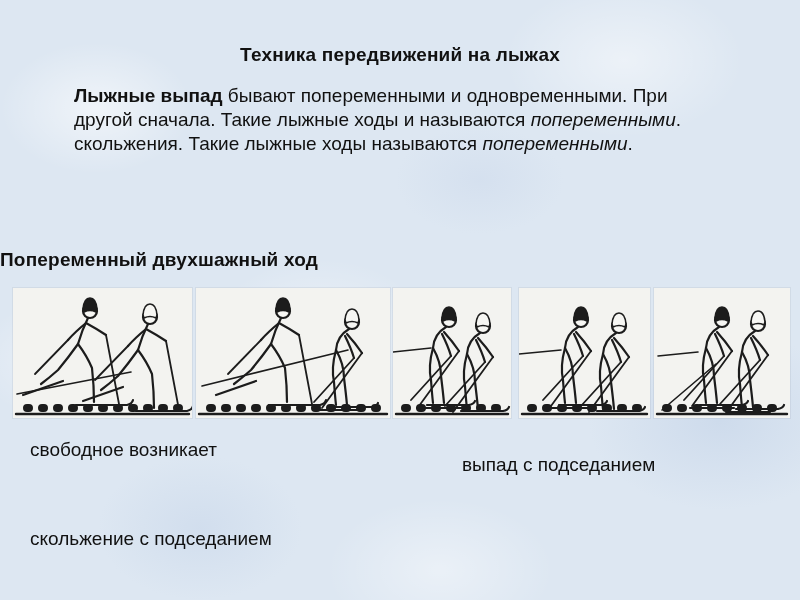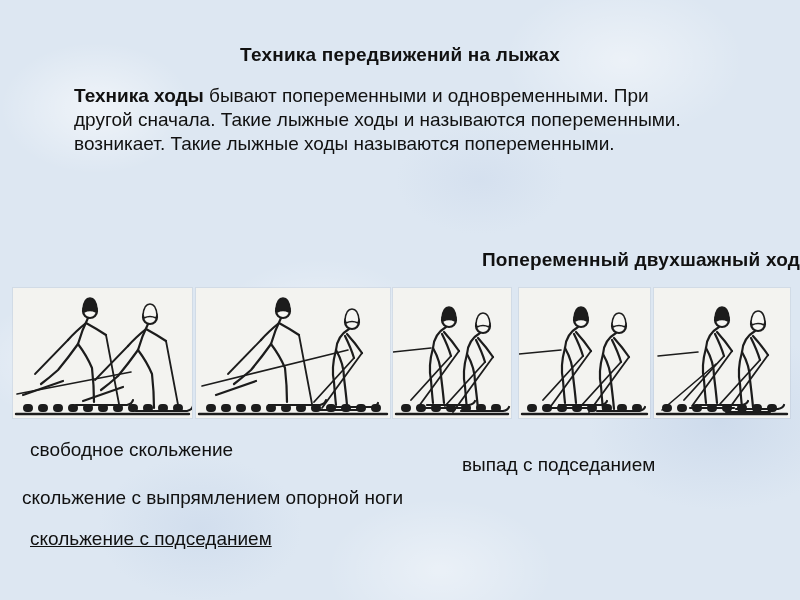--- a/index.html
+++ b/index.html
@@ -24,40 +24,40 @@
   .title{
     position:absolute;top:44px;left:0;width:800px;
     text-align:center;font-size:19px;font-weight:bold;letter-spacing:0.2px;
   }
   .para{
     position:absolute;top:84px;left:74px;width:680px;
     font-size:19px;line-height:24px;
   }
   .para .line{white-space:nowrap;}
   .b{font-weight:bold;}
-  .i{}
+  .i{font-style:italic;}
   .subtitle{
     position:absolute;top:249px;left:0;width:800px;
-    text-align:right;font-size:19px;font-weight:bold;letter-spacing:0.2px;
+    text-align:left;font-size:19px;font-weight:bold;letter-spacing:0.2px;
   }
   .strip{position:absolute;top:288px;left:0;width:800px;height:130px;}
   .panel{
     position:absolute;top:0;height:130px;background:#f3f3f0;
     box-shadow:0 0 0 1px rgba(120,130,150,0.12);
   }
   .panel svg{display:block;width:100%;height:100%;}
   .p1{left:13px;width:179px;}
   .p2{left:196px;width:194px;}
   .p3{left:393px;width:118px;}
   .p4{left:519px;width:131px;}
   .p5{left:654px;width:136px;}
   .caption{position:absolute;font-size:19px;line-height:26px;}
   .c1{left:30px;top:437px;}
   .c2{left:22px;top:485px;}
-  .c3{left:30px;top:526px;text-decoration:underline;}
+  .c3{left:30px;top:526px;}
   .c4{left:462px;top:452px;}
   .c5{left:462px;top:500px;width:295px;}
   .art line,.art path{stroke:#1c1c1c;fill:none;stroke-linecap:round;stroke-linejoin:round;}
   .ticks{stroke-width:8;stroke-dasharray:2 13;}
   .base{stroke-width:2.4;}
   .thin{stroke-width:1.6;}
 </style>
 </head>
 <body>
 
@@ -90,23 +90,23 @@
       <path d="M14,120 H58"></path>
     </g>
   </defs>
 </svg>
 
 <div class="slide">
 
   <div class="title">Техника передвижений на лыжах</div>
 
   <div class="para">
-    <div class="line"><span class="b">Техника ходы</span><span> бывают попеременными и одновременными. При</span></div>
+    <div class="line"><span class="b">Лыжные выпад</span><span> бывают попеременными и одновременными. При</span></div>
     <div class="line"><span>другой сначала. Такие лыжные ходы и называются </span><span class="i">попеременными</span><span>.</span></div>
-    <div class="line"><span>возникает. Такие лыжные ходы называются </span><span class="i">попеременными</span><span>.</span></div>
+    <div class="line"><span>скольжения. Такие лыжные ходы называются </span><span class="i">попеременными</span><span>.</span></div>
   </div>
 
   <div class="subtitle">Попеременный двухшажный ход</div>
 
   <div class="strip">
 
     <div class="panel p1">
       <svg class="art" viewBox="0 0 179 130">
         <line class="thin" x1="4" y1="106" x2="118" y2="84"></line>
         <use href="#skier-stride" transform="translate(26,0)"></use>
@@ -152,18 +152,17 @@
         <line class="thin" x1="8" y1="122" x2="62" y2="76"></line>
         <use href="#skier-crouch" transform="translate(22,0)"></use>
         <use href="#skier-crouch" transform="translate(58,4)" style="--hat:#f6f6f3"></use>
         <line class="ticks" x1="12" y1="120" x2="128" y2="120"></line>
         <line class="base" x1="3" y1="126" x2="133" y2="126"></line>
       </svg>
     </div>
 
   </div>
 
-  <div class="caption c1">свободное скольжение</div>
-  <div class="caption c2">скольжение с выпрямлением опорной ноги</div>
+  <div class="caption c1">свободное возникает</div>
   <div class="caption c3">скольжение с подседанием</div>
   <div class="caption c4">выпад с подседанием</div>
 
 </div>
 
 </body></html>

